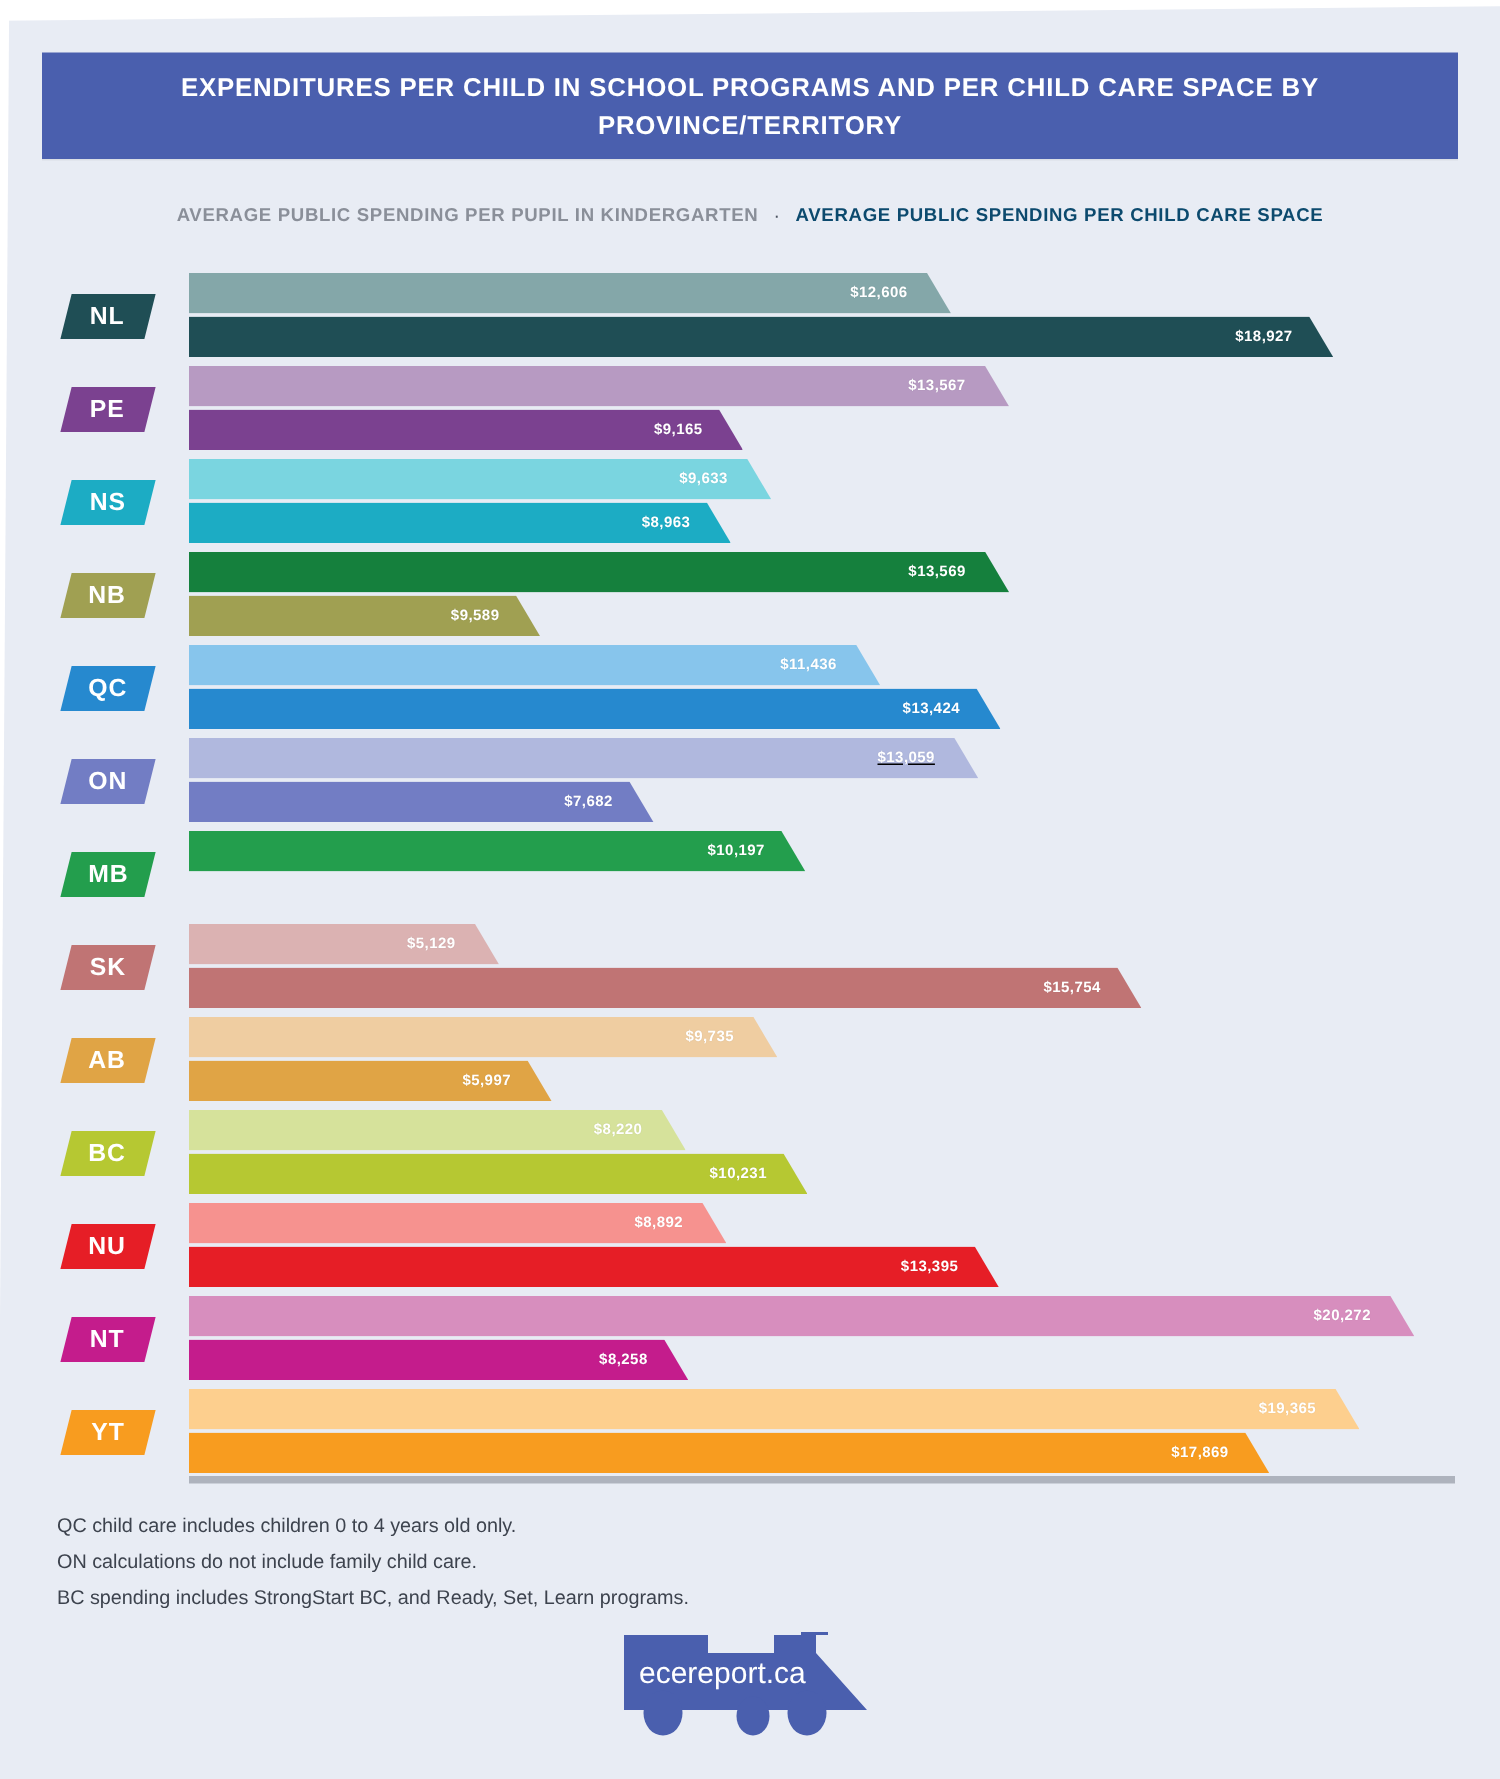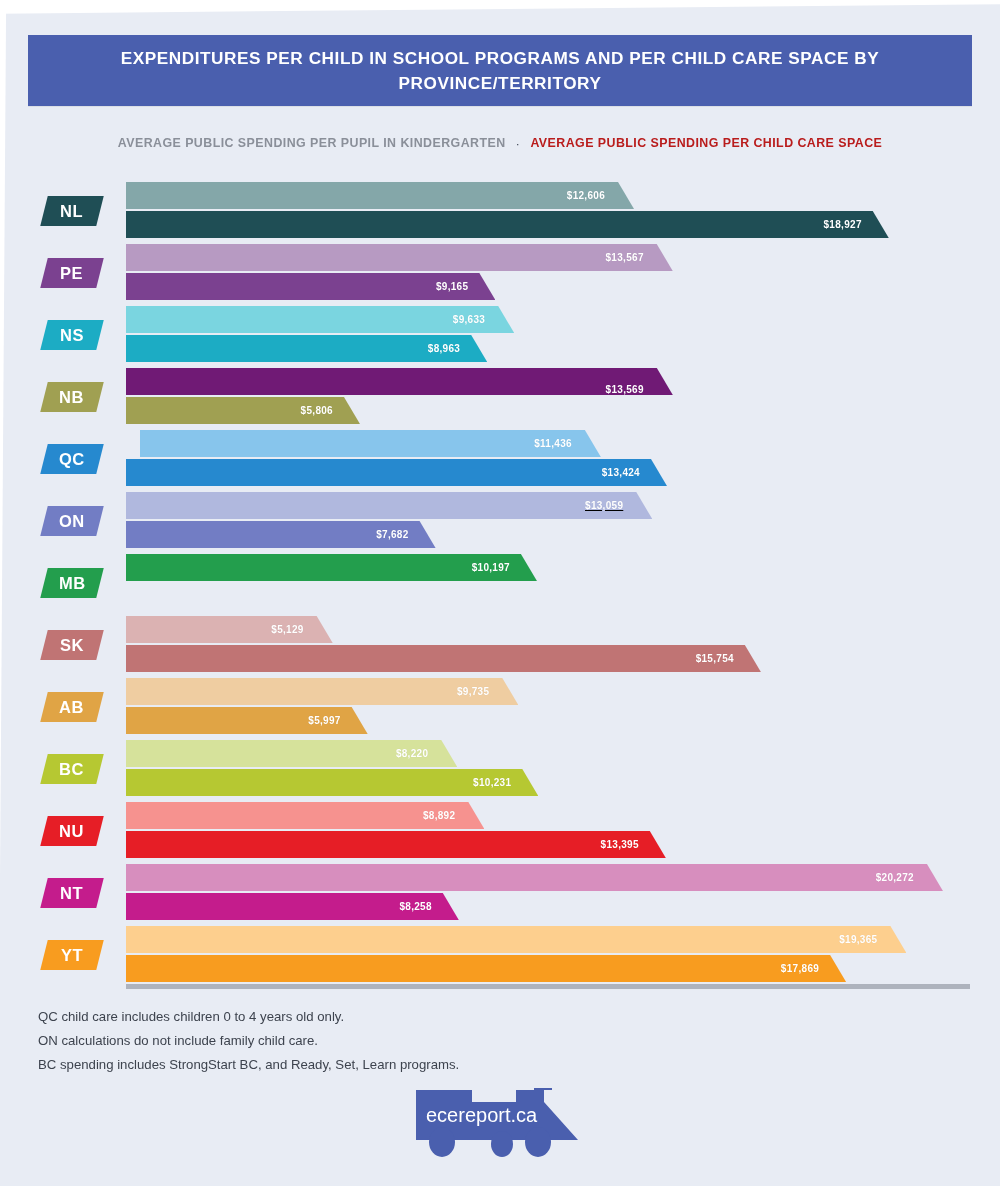--- a/index.html
+++ b/index.html
@@ -40,21 +40,21 @@
   }
 
   
   .legend{
     position:absolute;left:0;top:136px;width:1000px;
     display:flex;align-items:center;justify-content:center;gap:9px;
     font-size:12.4px;letter-spacing:.45px;text-transform:uppercase;
   }
   .legend .l1{color:#8a8f99;font-weight:bold;}
   .legend .dot{color:#4b5260;font-size:13px;line-height:1;padding:0 1px;}
-  .legend .l2{color:#b91c1c;font-weight:bold;}
+  .legend .l2{color:#0c4a6e;font-weight:bold;}
 
   
   #chart{position:absolute;left:0;top:180px;width:1000px;height:790px;}
   .row{position:relative;height:62px;}
   .badge{
     position:absolute;left:44px;top:16px;width:56px;height:30px;
     background:#2a5a60;
     transform:skewX(-14deg);
     display:flex;align-items:center;justify-content:center;
   }
@@ -146,34 +146,34 @@
           <div class="bar dark" style="width: 361.209px; background: rgb(28, 172, 196);">
             <span class="val">$8,963</span>
           </div>
         </div>
       </div>
       <div class="row">
         <div class="badge" style="background: rgb(160, 160, 82);">
           <span>NB</span>
         </div>
         <div class="bars">
-          <div class="bar light" style="width: 546.831px; background: #701a75; align-items: flex-end;">
+          <div class="bar light" style="width: 546.831px; background: #15803d;">
             <span class="val">$13,569</span>
           </div>
           <div class="bar dark" style="width: 233.982px; background: rgb(160, 160, 82);">
-            <span class="val">$5,806</span>
+            <span class="val">$9,589</span>
           </div>
         </div>
       </div>
       <div class="row">
         <div class="badge" style="background: rgb(38, 137, 207);">
           <span>QC</span>
         </div>
         <div class="bars">
-          <div class="bar light" style="width: 460.871px; background: rgb(135, 197, 236); margin-left: 14px;">
+          <div class="bar light" style="width: 460.871px; background: rgb(135, 197, 236);">
             <span class="val">$11,436</span>
           </div>
           <div class="bar dark" style="width: 540.987px; background: rgb(38, 137, 207);">
             <span class="val">$13,424</span>
           </div>
         </div>
       </div>
       <div class="row">
         <div class="badge" style="background: rgb(114, 125, 196);">
           <span>ON</span>

